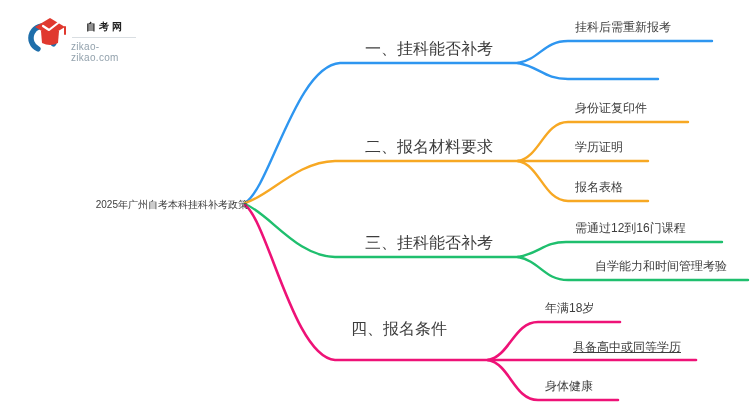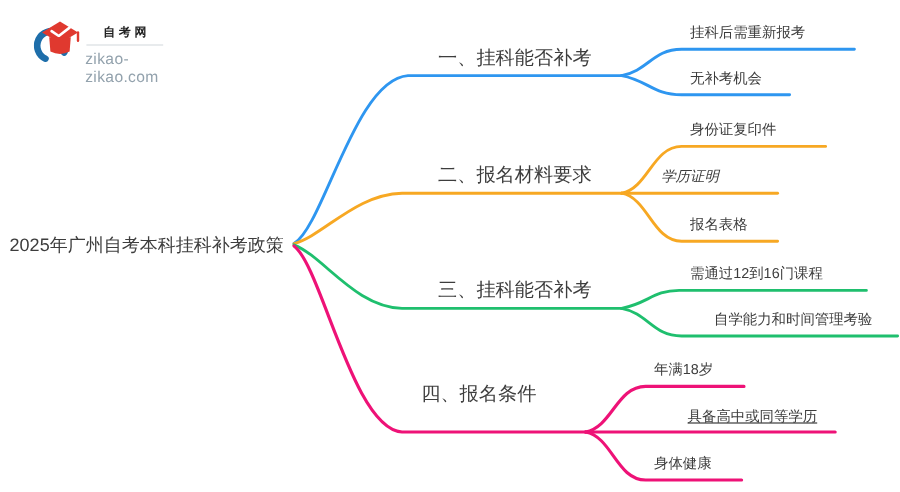--- a/index.html
+++ b/index.html
@@ -7,30 +7,30 @@
     width:750px;height:410px;position:relative;overflow:hidden;
     background:#ffffff;
     font-family:"Liberation Sans","DejaVu Sans",sans-serif;
   }
   .canvas{position:absolute;left:0;top:0;width:750px;height:410px;}
   svg.connectors{position:absolute;left:0;top:0;}
   .label{
     position:absolute;color:#3d3d3d;white-space:nowrap;
     line-height:22px;height:22px;
   }
-  .root-label{font-size:15px;width:240px;text-align:left;}
+  .root-label{font-size:10px;width:240px;text-align:right;}
   .branch-label{font-size:16px;width:178px;text-align:center;}
   .child-label{font-size:12px;text-align:left;}
   
   .logo{position:absolute;left:28px;top:14px;display:flex;align-items:flex-start;}
   .logo-icon{width:40px;height:44px;}
   .logo-text{margin-left:3px;width:66px;display:flex;flex-direction:column;align-items:center;}
   .logo-name{font-size:10px;font-weight:bold;color:#1f1f1f;letter-spacing:3px;padding:6px 0 3px 3px;}
   .logo-divider{width:64px;height:1px;background:#d9dee2;}
-  .logo-domain{font-size:13px;color:#93a2ad;padding-top:3px;letter-spacing:0.3px;}
+  .logo-domain{font-size:10px;color:#93a2ad;padding-top:3px;letter-spacing:0.3px;}
 </style>
 </head>
 <body>
 
 <div class="canvas">
 
   <svg class="connectors" width="750" height="410" viewBox="0 0 750 410">
 
     <g fill="none" stroke-width="2.4" stroke-linecap="round" stroke="#2E96F0">
       <path d="M245,203 C270,188 296,66 340,63 L518,63"></path>
@@ -60,24 +60,23 @@
   </svg>
 
   <div class="label root-label" style="left:8px;top:194px;">2025年广州自考本科挂科补考政策</div>
 
   <div class="label branch-label" style="left:340px;top:38px;">一、挂科能否补考</div>
   <div class="label branch-label" style="left:340px;top:136px;">二、报名材料要求</div>
   <div class="label branch-label" style="left:340px;top:232px;">三、挂科能否补考</div>
   <div class="label branch-label" style="left:310px;top:318px;">四、报名条件</div>
 
   <div class="label child-label" style="left:575px;top:16px;">挂科后需重新报考</div>
-  <div class="label child-label" style="left:575px;top:54px;">无补考机会</div>
 
   <div class="label child-label" style="left:575px;top:97px;">身份证复印件</div>
-  <div class="label child-label" style="left:551px;top:136px;font-style:italic;">学历证明</div>
+  <div class="label child-label" style="left:575px;top:136px;">学历证明</div>
   <div class="label child-label" style="left:575px;top:176px;">报名表格</div>
 
   <div class="label child-label" style="left:575px;top:217px;">需通过12到16门课程</div>
   <div class="label child-label" style="left:575px;top:255px;margin-left:20px;">自学能力和时间管理考验</div>
 
   <div class="label child-label" style="left:545px;top:297px;">年满18岁</div>
   <div class="label child-label" style="left:573px;top:336px;text-decoration:underline;">具备高中或同等学历</div>
   <div class="label child-label" style="left:545px;top:375px;">身体健康</div>
 
   <div class="logo">

